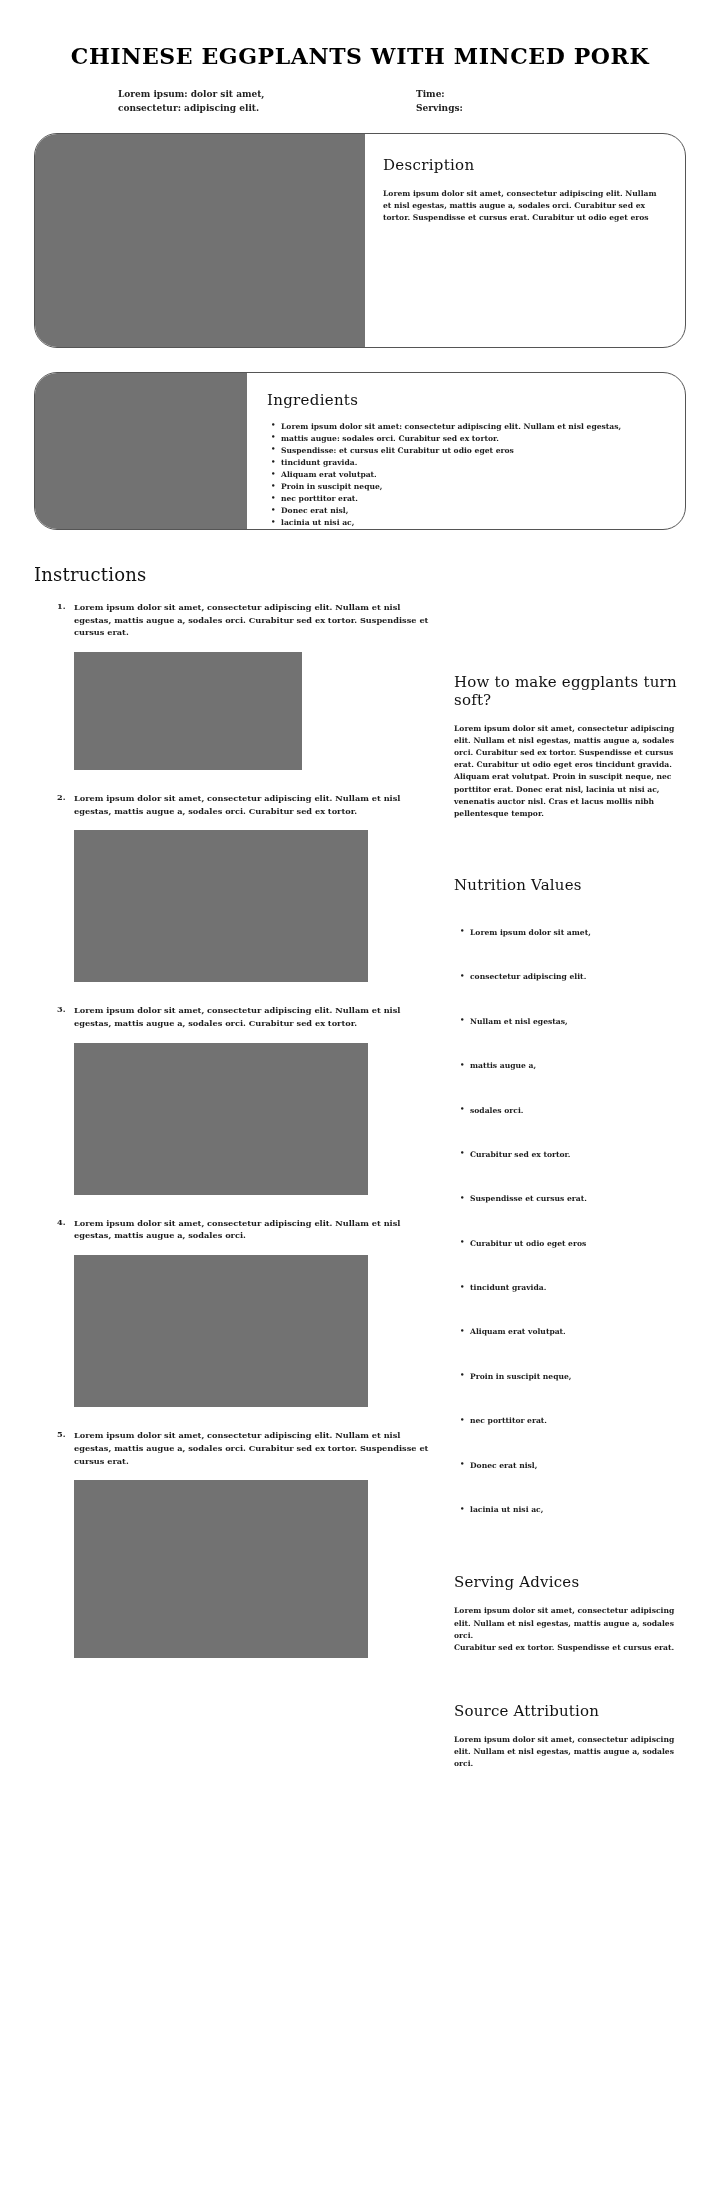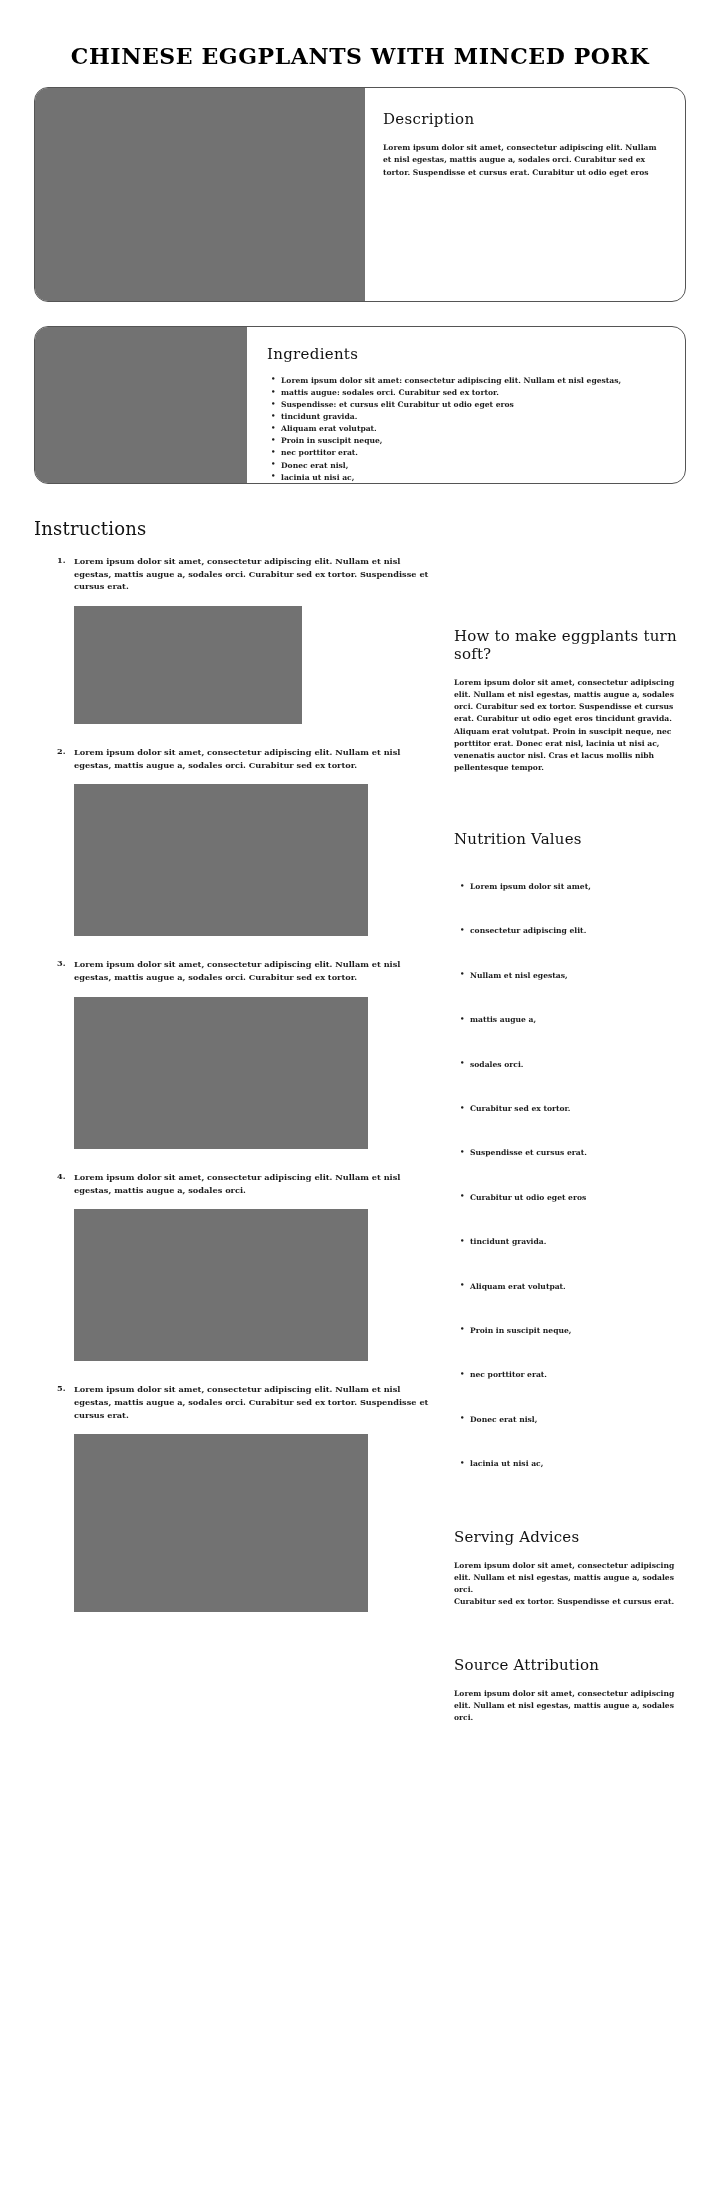--- a/index.html
+++ b/index.html
@@ -40,21 +40,21 @@
     color: #222222;
   }
   .meta-col { width: 50%; }
   .meta-col.right { padding-left: 44px; }
   .meta-line { display: block; }
 
   
   .card {
     margin-top: 17px;
     border: 1px solid #555555;
-    border-radius: 14px;
+    border-radius: 23px;
     background: #ffffff;
     display: flex;
     overflow: hidden;
   }
   .card-photo {
     background: #727272;
     flex: none;
   }
   .card-body {
     flex: 1 1 auto;
@@ -182,20 +182,30 @@
   #sec-nutrition { margin-bottom: 58px; }
   #sec-serving { margin-bottom: 48px; }
 </style>
 </head>
 <body>
 
 <div class="page">
 
   <h1 class="title">CHINESE EGGPLANTS WITH MINCED PORK</h1>
 
+  <div class="meta-row">
+    <div class="meta-col">
+      <span class="meta-line">Lorem ipsum: dolor sit amet,</span>
+      <span class="meta-line">consectetur: adipiscing elit.</span>
+    </div>
+    <div class="meta-col right">
+      <span class="meta-line">Time:</span>
+      <span class="meta-line">Servings:</span>
+    </div>
+  </div>
 
   <div class="card hero">
     <div class="card-photo"></div>
     <div class="card-body">
       <h2 class="card-heading">Description</h2>
       <p class="card-text">Lorem ipsum dolor sit amet, consectetur adipiscing elit. Nullam et nisl egestas, mattis augue a, sodales orci. Curabitur sed ex tortor. Suspendisse et cursus erat. Curabitur ut odio eget eros</p>
     </div>
   </div>
 
   <div class="card ingredients-card">

